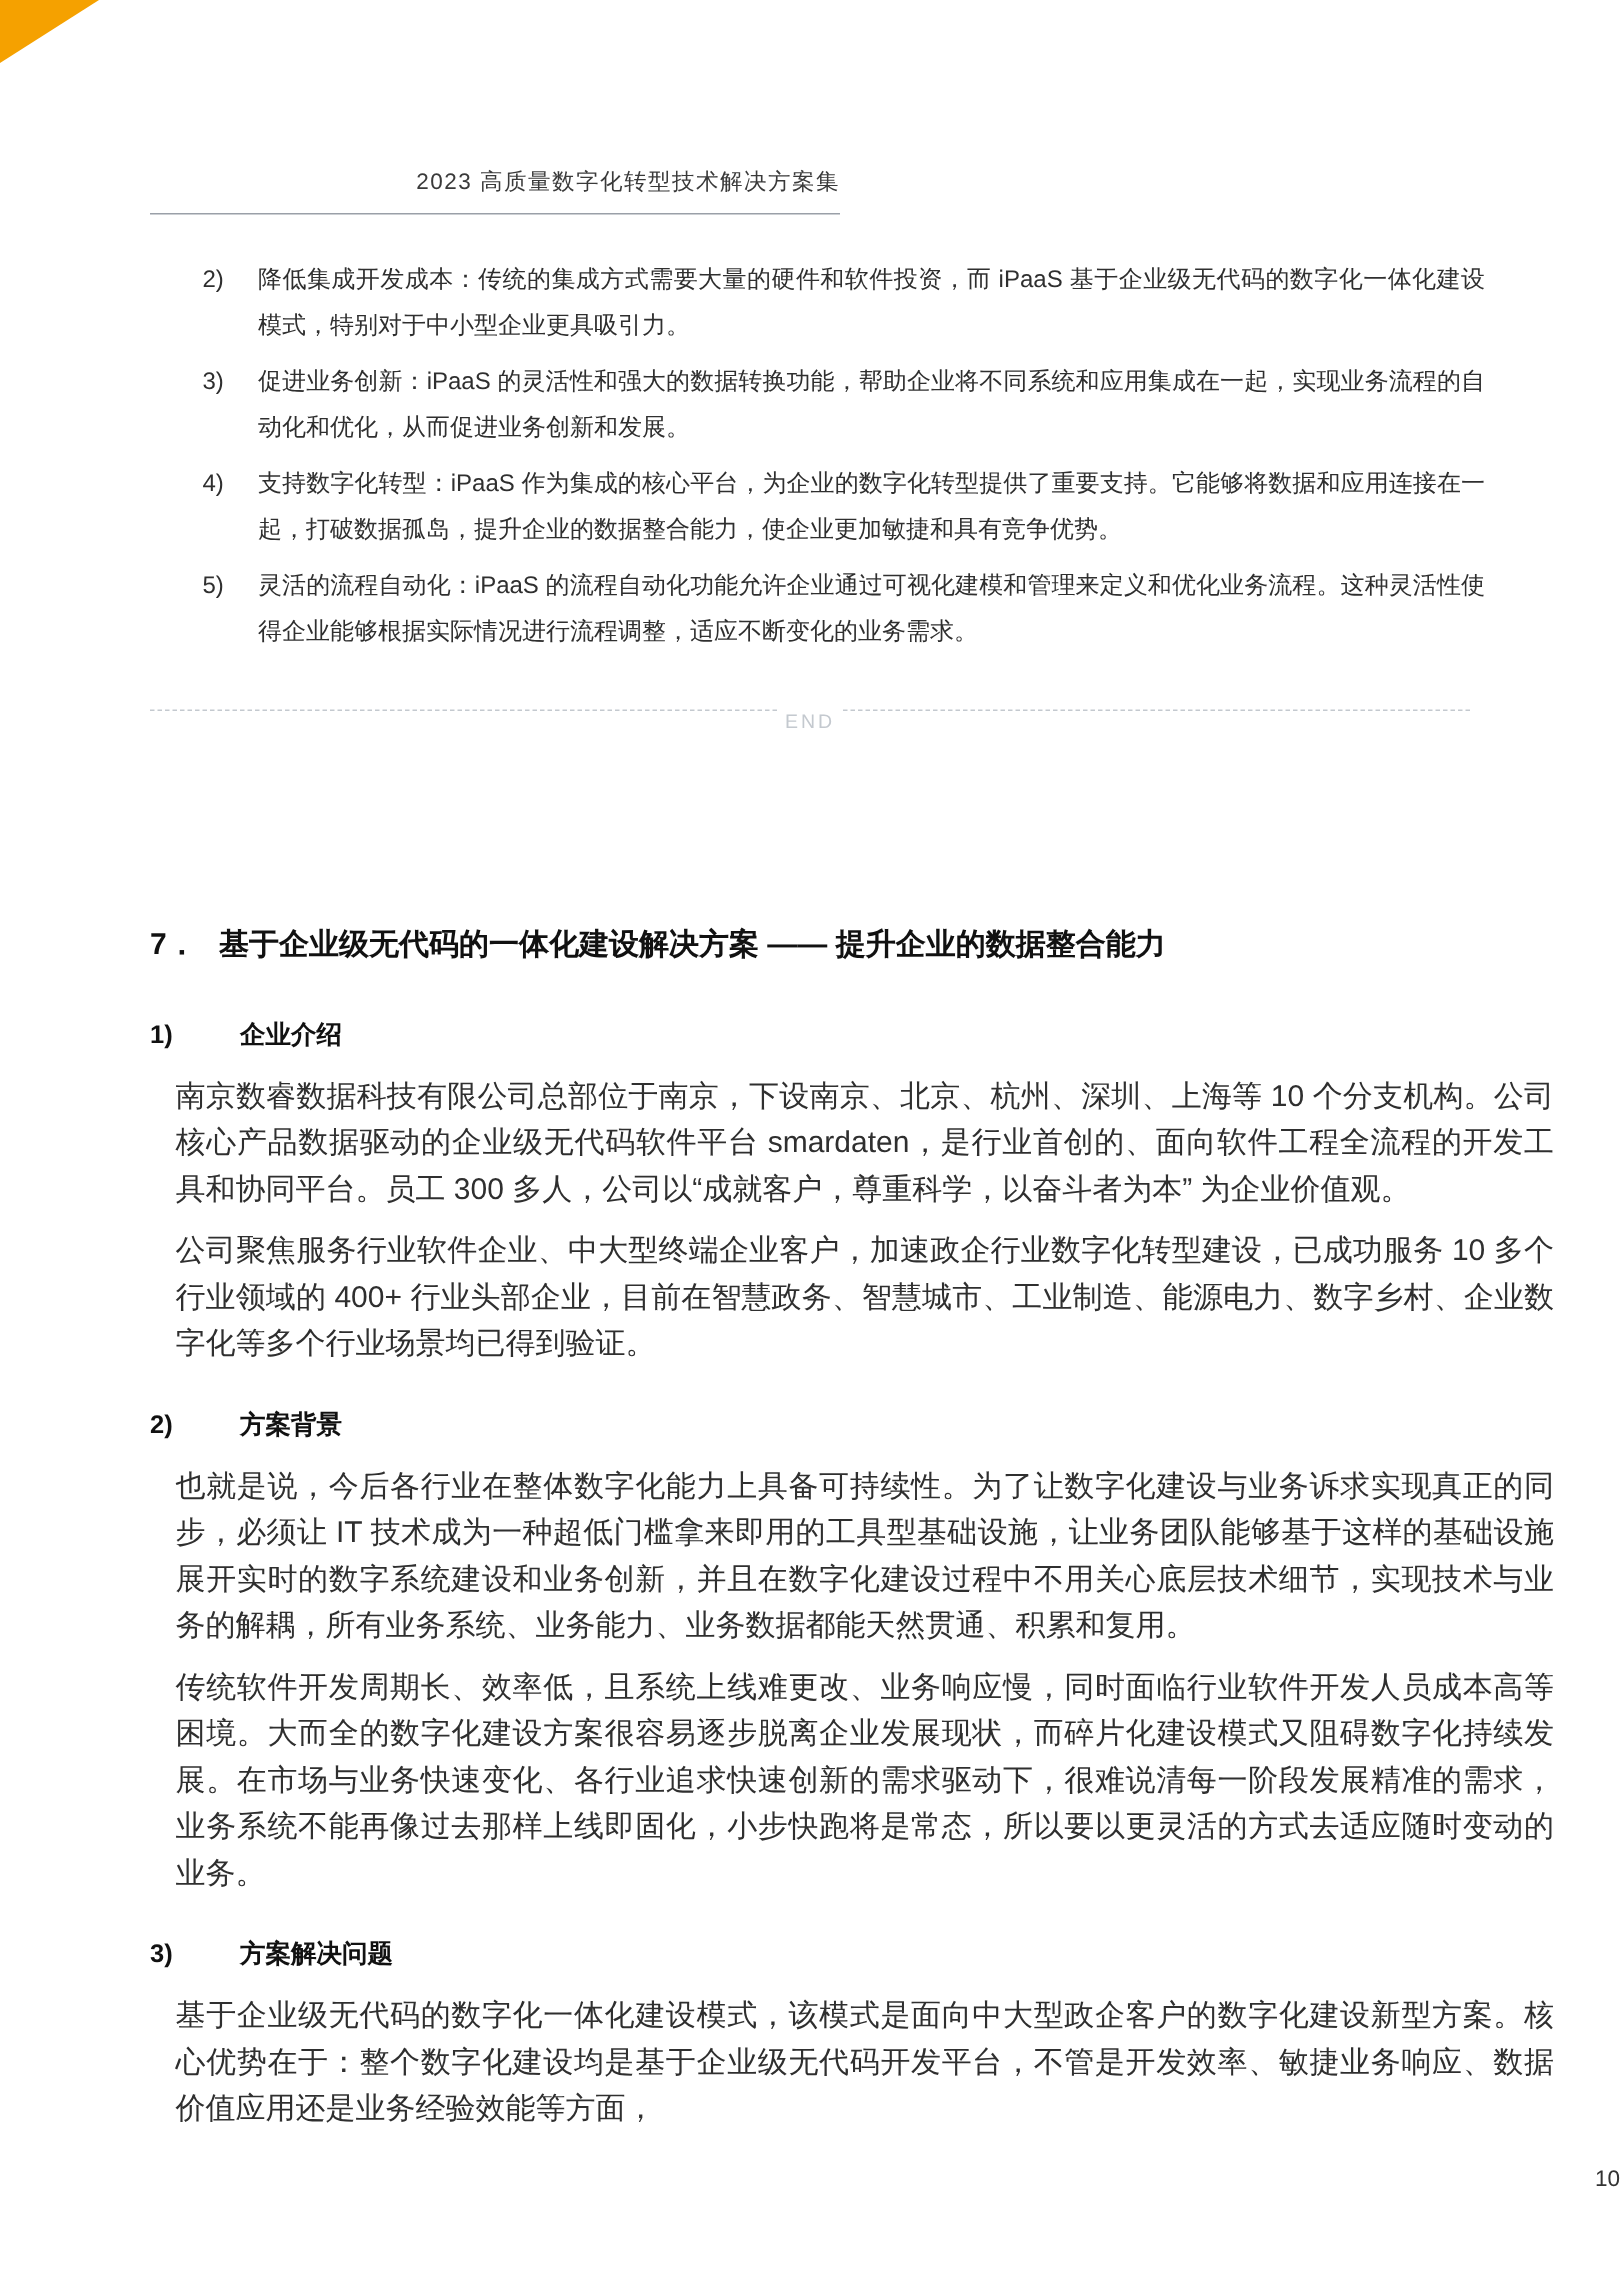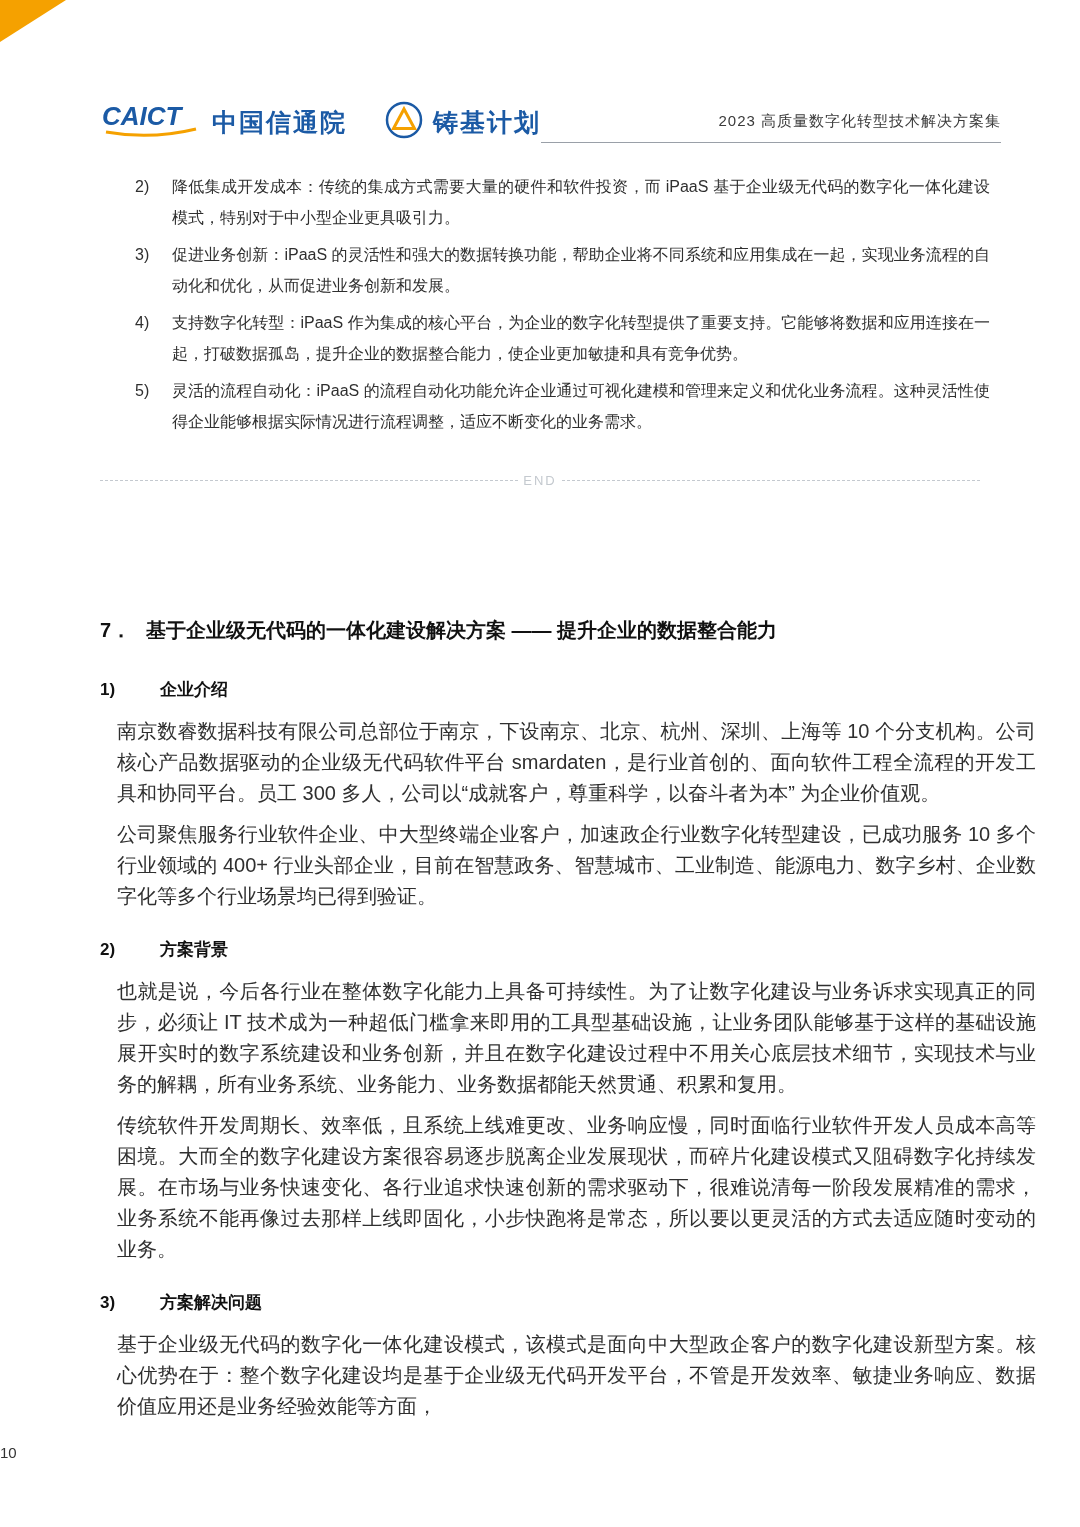--- a/index.html
+++ b/index.html
@@ -52,21 +52,20 @@
     display: flex;
     margin-bottom: 6px;
     font-size: 16px;
     line-height: 31px;
   }
   .item-num { width: 37px; flex: none; }
   .item-text { flex: 1; text-align: justify; }
   
   .end-divider {
     display: flex;
-    align-items: center;
     margin: 36px 100px 0 100px;
     color: #c4c9cf;
     font-size: 13px;
     letter-spacing: 2px;
   }
   .dash-line { flex: 1; border-top: 1px dashed #c4c9cf; }
   .end-label { padding: 0 5px; }
   
   .section-title {
     display: flex;
@@ -94,50 +93,33 @@
     font-size: 20px;
     line-height: 31px;
     text-align: justify;
     color: #2f2f2f;
   }
   
   .page-number {
     position: absolute;
     left: 0; right: 0;
     top: 1444px;
-    text-align: left;
+    text-align: right;
     font-size: 15px;
     color: #333333;
   }
 </style>
 </head>
 <body>
 
 <div class="page">
 
   <div class="corner-accent"></div>
 
   <header class="header">
-    <div class="header-left">
-      <span>
-        <svg width="102" height="42" viewBox="0 0 102 42">
-          <text x="2" y="26" font-family="Liberation Sans, sans-serif" font-size="26" font-weight="bold" font-style="italic" fill="#1b5aa5">CAICT</text>
-          <path d="M6 33 Q 51 41 96 30" stroke="#f5a100" stroke-width="3" fill="none"></path>
-        </svg>
-      </span>
-      <span class="caict-name">中国信通院</span>
-      <span class="logo-gap"></span>
-      <span>
-        <svg width="38" height="38" viewBox="0 0 38 38">
-          <circle cx="19" cy="19" r="17" fill="none" stroke="#1b5aa5" stroke-width="2.5"></circle>
-          <path d="M19 8 L29.5 27.5 L8.5 27.5 Z" fill="none" stroke="#f5a100" stroke-width="3"></path>
-        </svg>
-      </span>
-      <span class="zhuji-name">铸基计划</span>
-    </div>
     <div class="header-right">
       <div class="doc-title">2023 高质量数字化转型技术解决方案集</div>
       <div class="header-rule"></div>
     </div>
   </header>
 
   <div class="ipaas-list">
     <div class="list-item">
       <span class="item-num">2)</span>
       <span class="item-text">降低集成开发成本：传统的集成方式需要大量的硬件和软件投资，而 iPaaS 基于企业级无代码的数字化一体化建设模式，特别对于中小型企业更具吸引力。</span>

